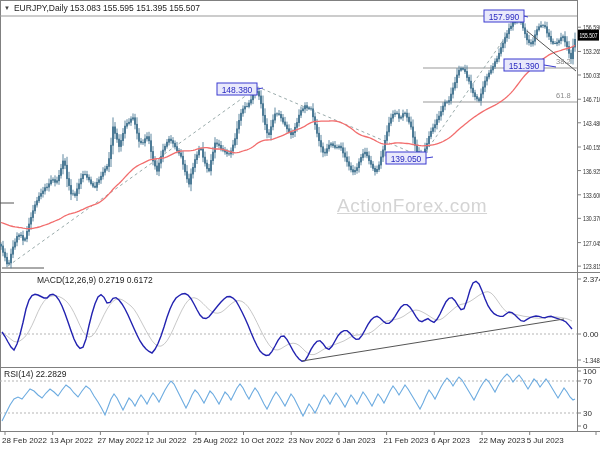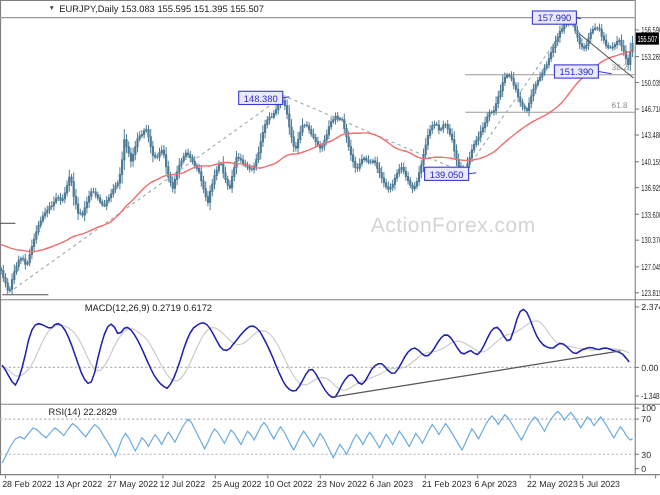--- a/index.html
+++ b/index.html
@@ -1,20 +1,20 @@
 <!DOCTYPE html>
 <html><head>
 <meta charset="utf-8">
 <style>
   html,body{margin:0;padding:0;background:#fff;}
   .chart-root{position:relative;width:600px;height:450px;background:#fff;overflow:hidden;
     font-family:"Liberation Sans",sans-serif;-webkit-font-smoothing:antialiased;}
-  .watermark{position:absolute;left:337px;top:195px;z-index:0;font-size:19px;letter-spacing:.5px;}
+  .watermark{position:absolute;left:337px;top:195px;z-index:0;font-size:19px;letter-spacing:.5px;text-decoration:underline;}
   #chart-svg{position:absolute;left:0;top:0;z-index:1;}
-  .overlay-label{position:absolute;z-index:2;font-size:8.5px;color:#1d1d1d;white-space:nowrap;margin-left:40px;}
+  .overlay-label{position:absolute;z-index:2;font-size:8.5px;color:#1d1d1d;white-space:nowrap;}
   .title-bar{left:4px;top:3px;display:flex;align-items:center;gap:4px;}
   .dd-icon{font-size:6px;color:#444;line-height:8px;}
   .macd-label{left:4px;top:275px;padding-left:33px;}
   .rsi-label{left:4px;top:369px;}
 </style>
 </head>
 <body>
 
 <div class="chart-root">
   <div class="watermark" style="color: rgb(212, 212, 212);">ActionForex.com</div>

